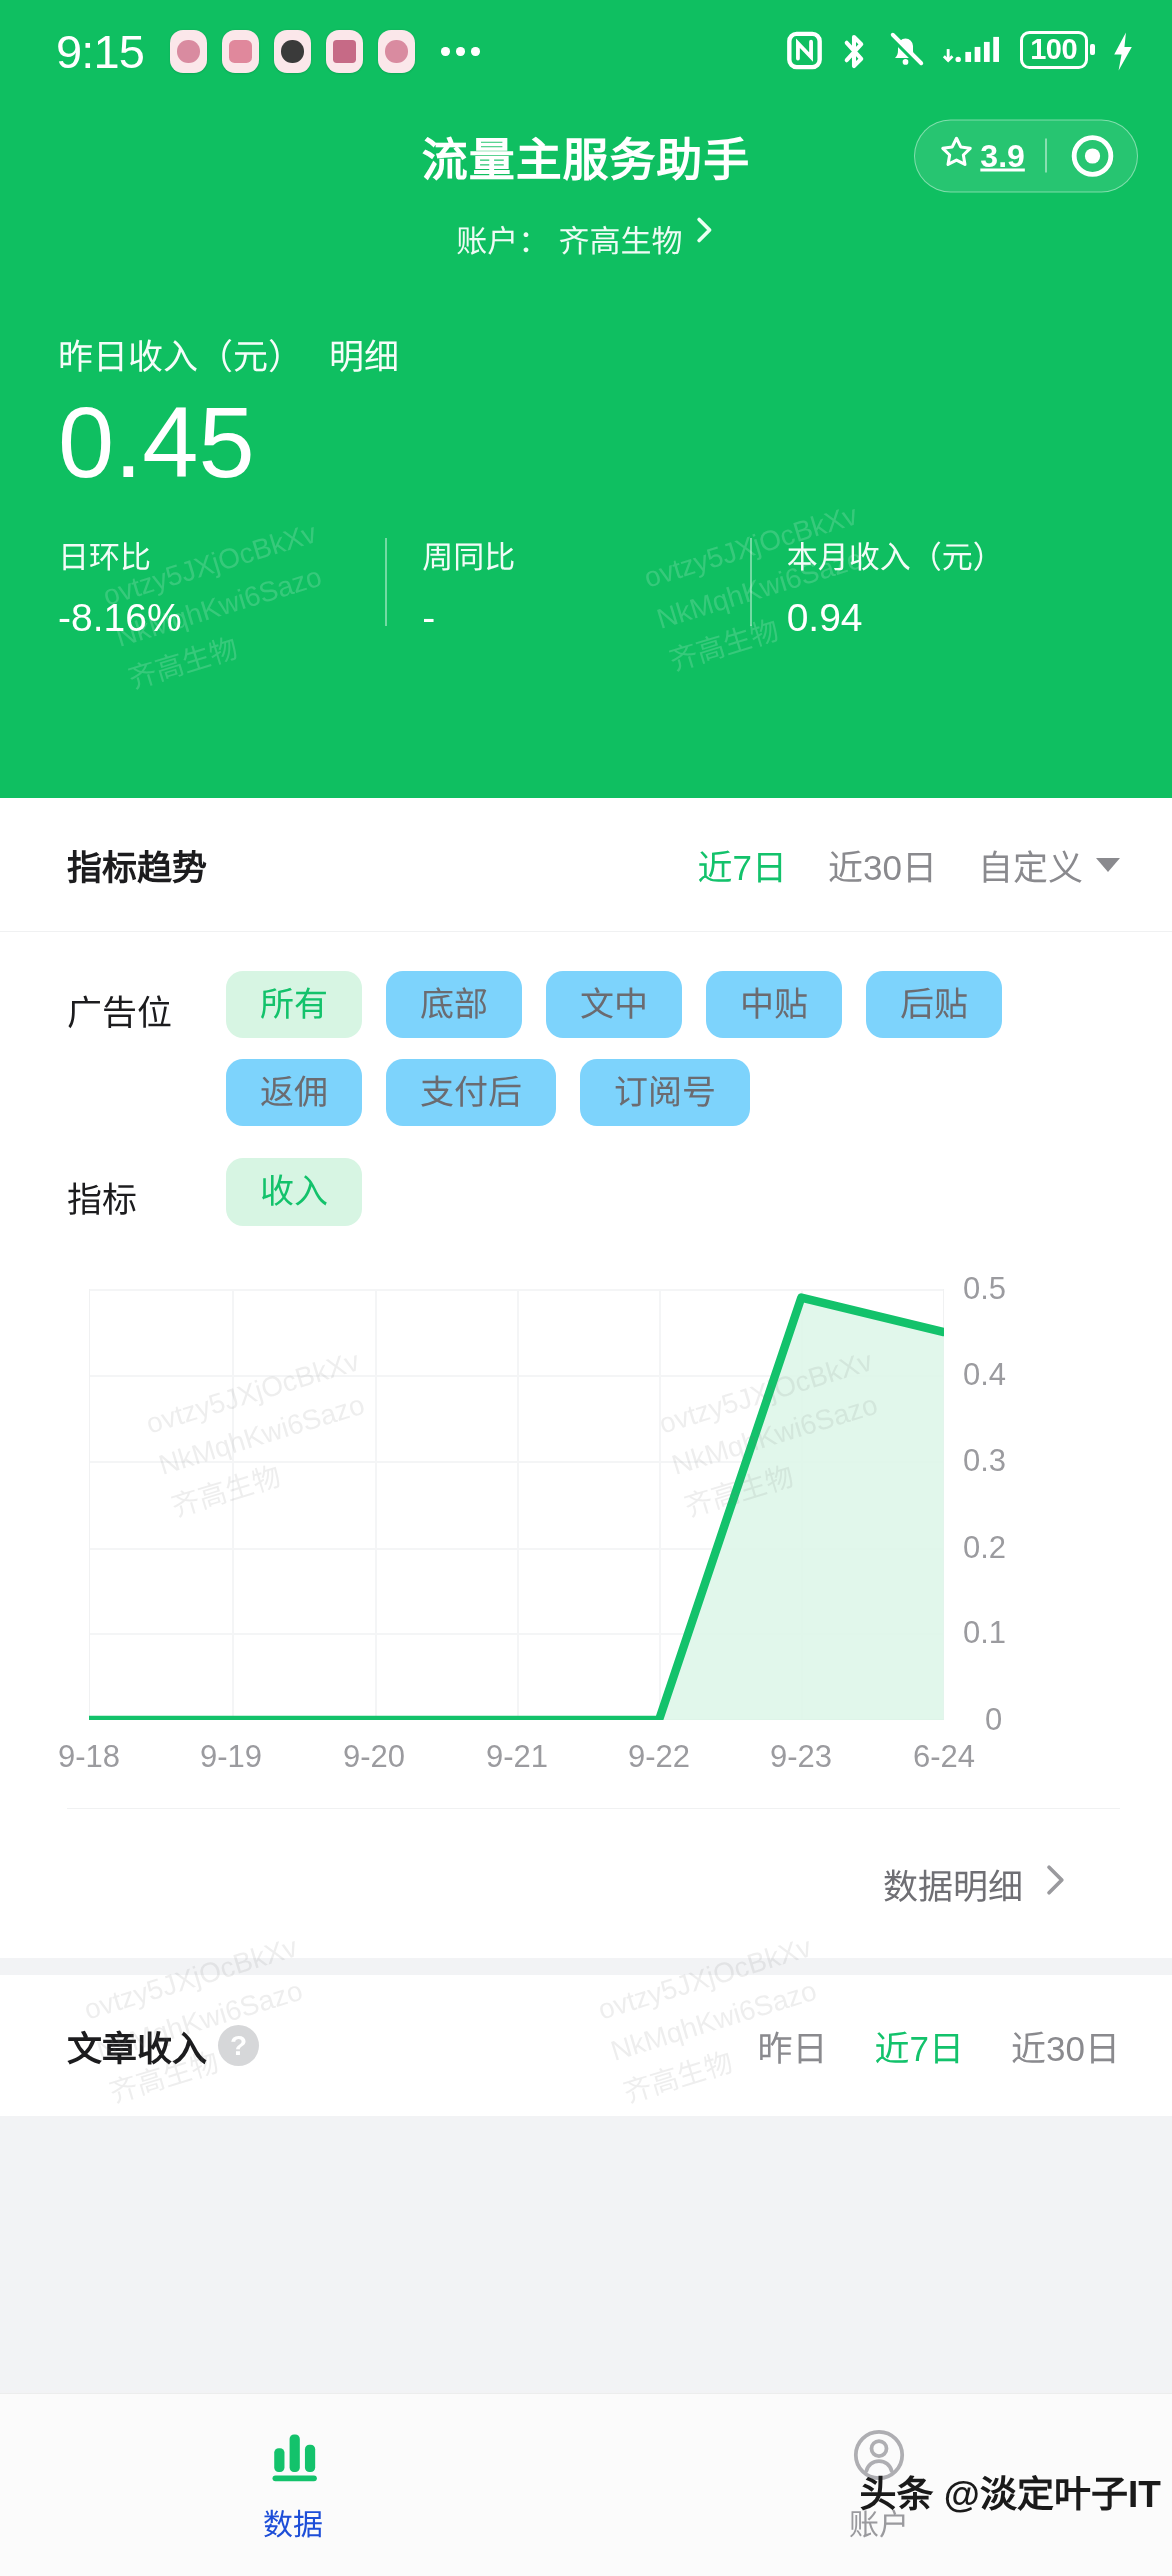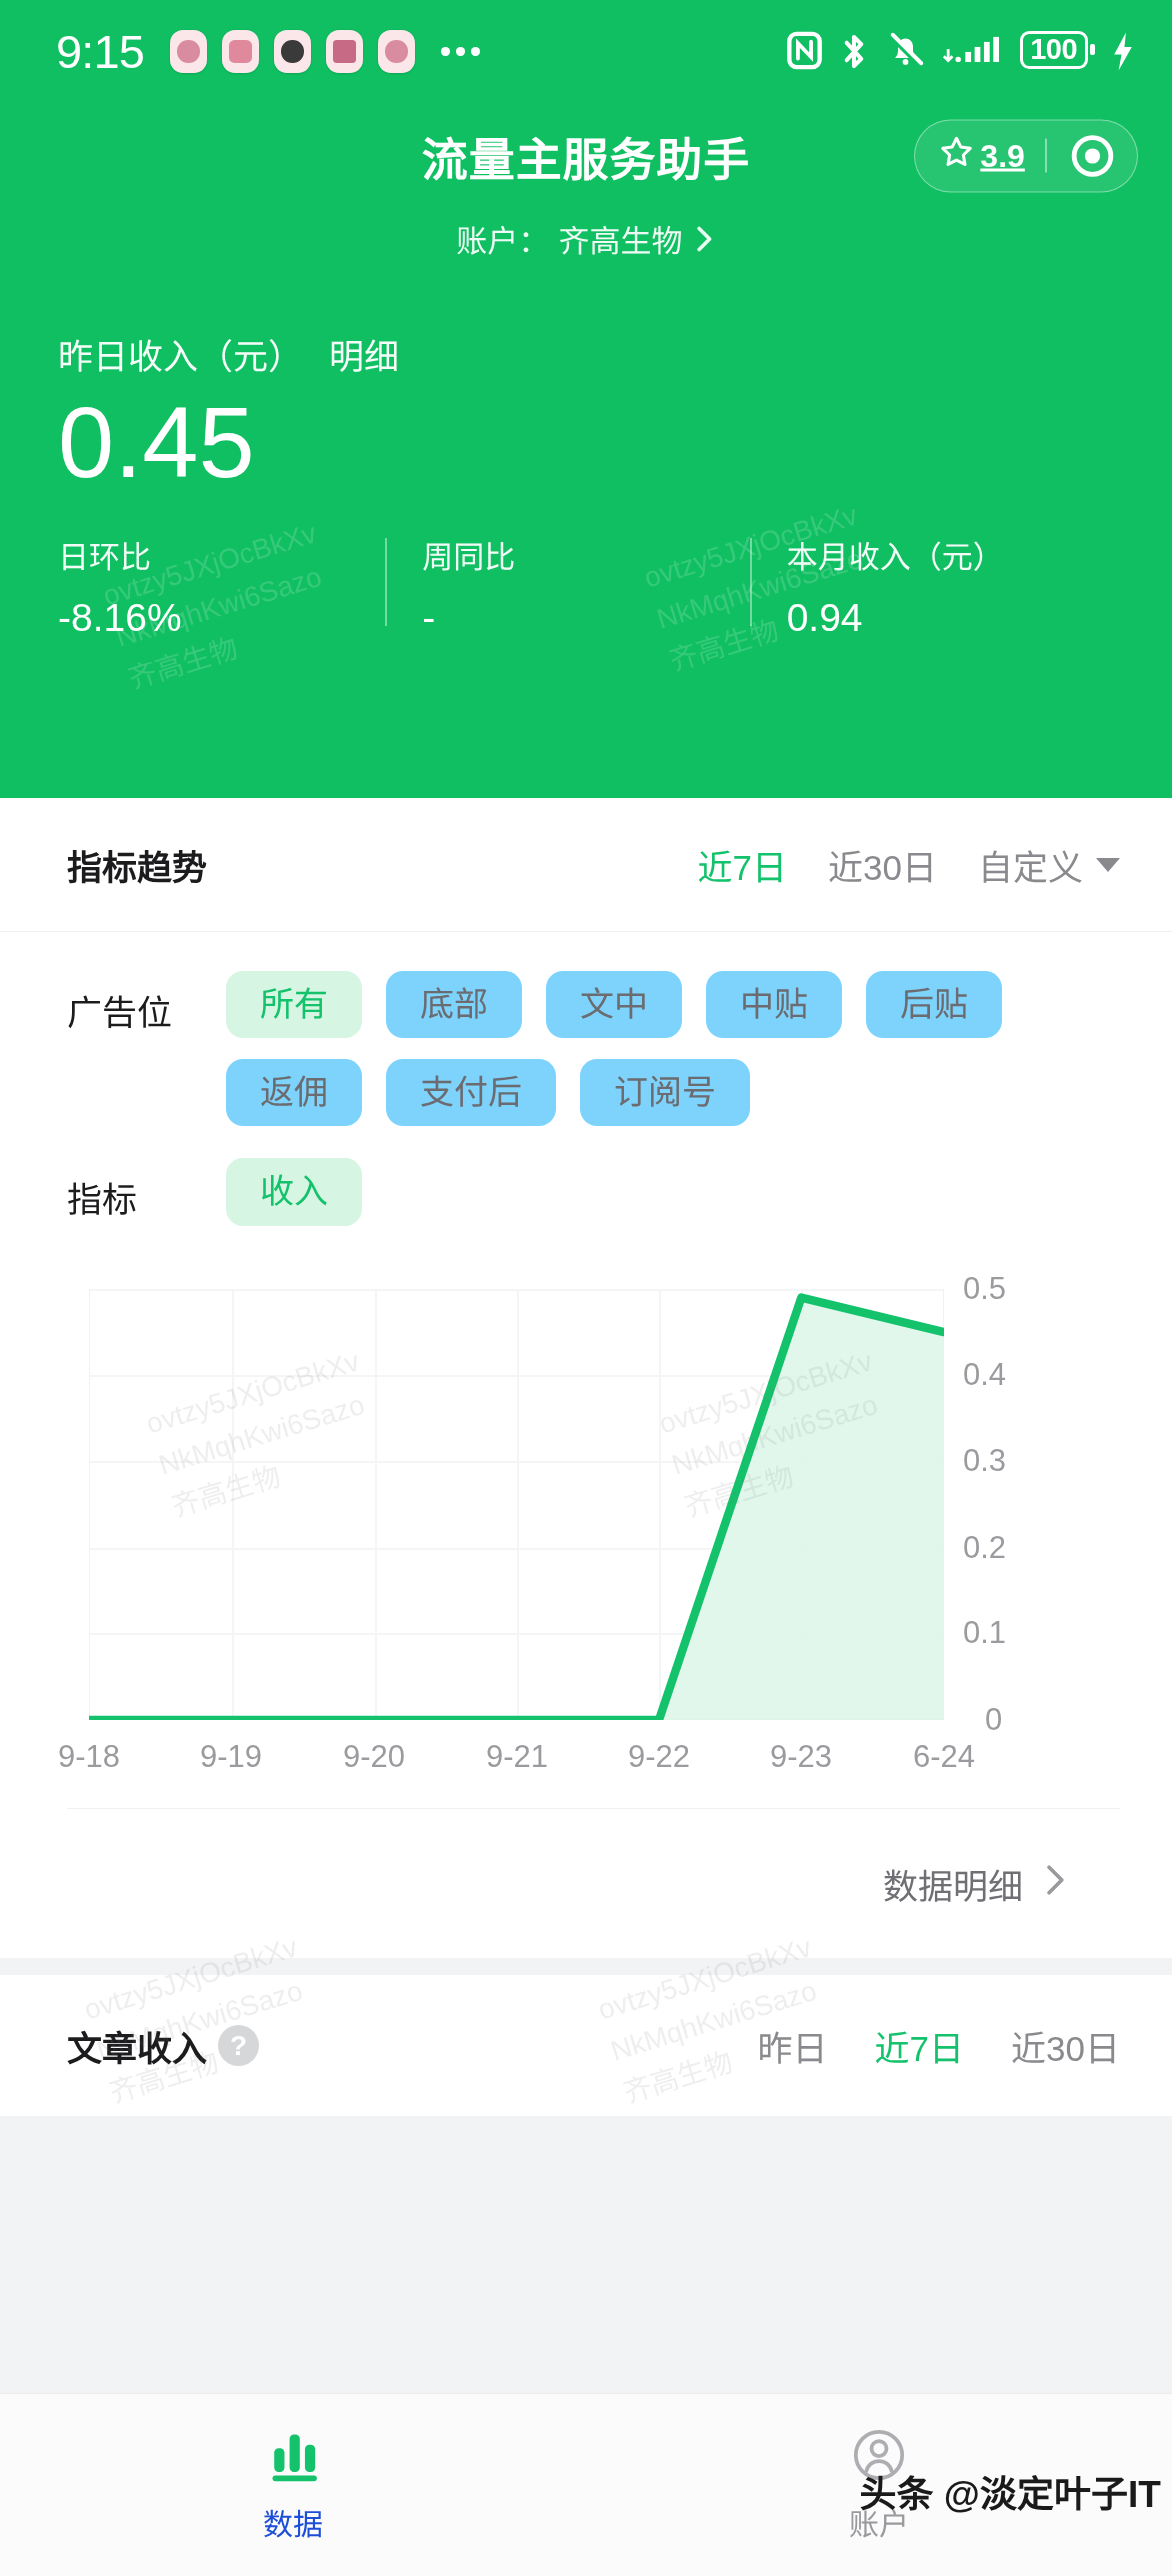--- a/index.html
+++ b/index.html
@@ -111,21 +111,21 @@
     padding: 0 20.5px 0 24px;
     font-size: 32px;
     font-weight: 700;
     text-decoration: underline;
   }
   .cap-div { width: 1.9px; height: 34px; background: rgba(255,255,255,.45); }
   .cap-dot { padding: 0 22.4px; display: flex; align-items: center; }
 
   .account-row {
     display: flex;
-    align-items: flex-end;
+    align-items: flex-start;
     justify-content: center;
     gap: 9.3px;
     font-size: 31px;
     color: rgba(255,255,255,.93);
     margin-top: 7.5px;
   }
 
   .income-block { padding: 67px 58px 0 58px; }
   .income-label {
     display: flex; align-items: baseline; gap: 26px;

